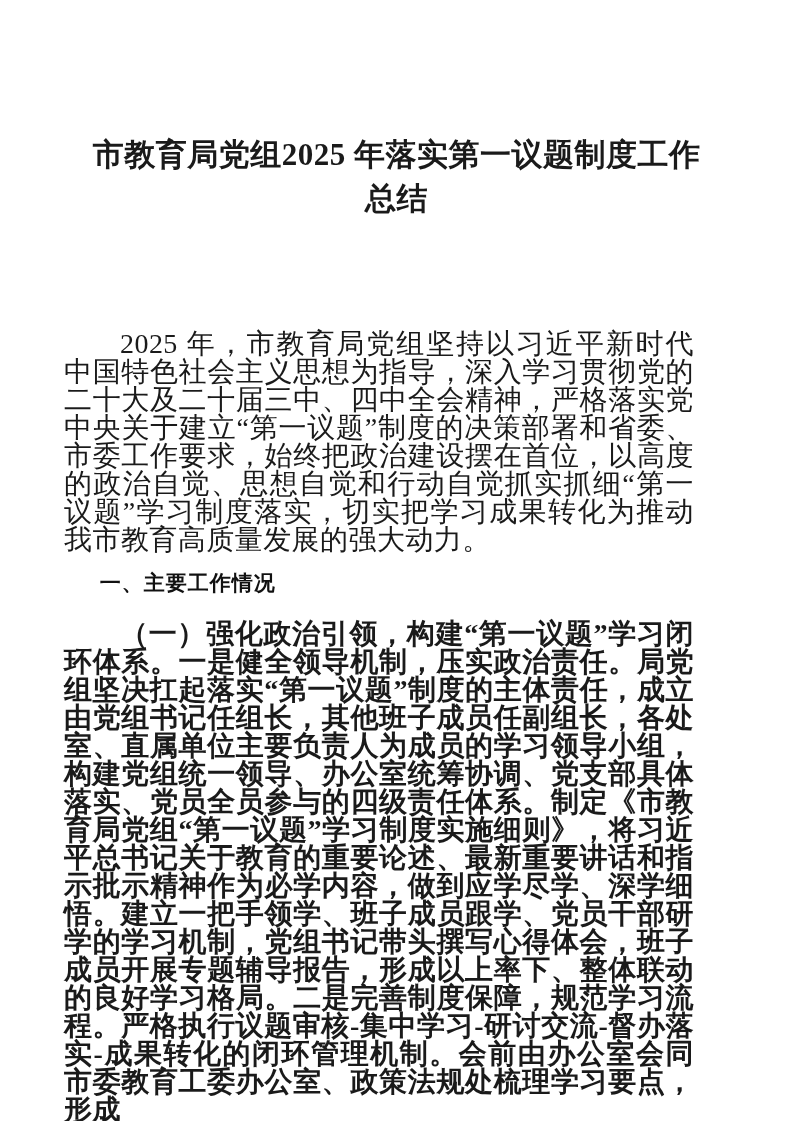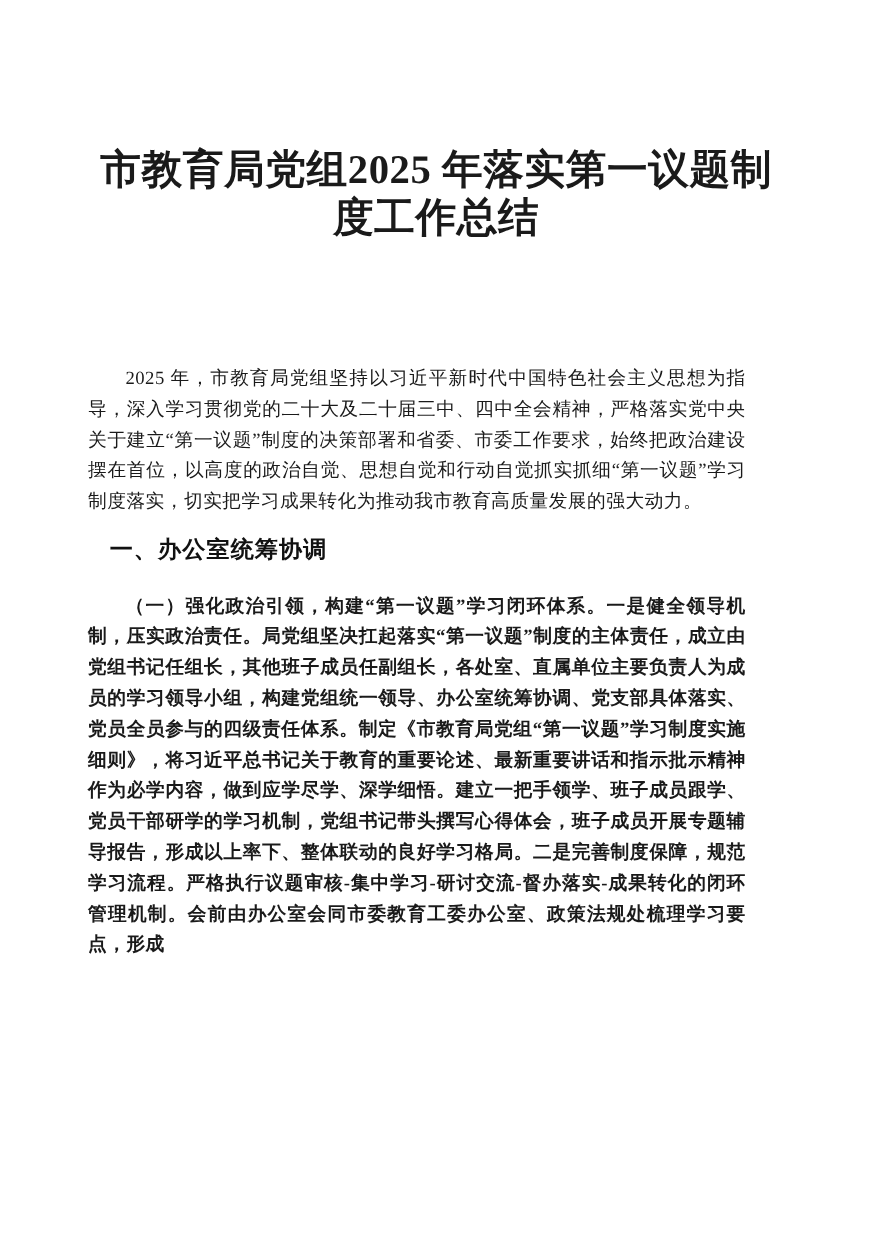--- a/index.html
+++ b/index.html
@@ -14,32 +14,32 @@
     background: #ffffff;
     overflow: hidden;
     color: #1a1a1a;
     font-family: "Liberation Serif", "DejaVu Serif", serif;
     -webkit-font-smoothing: antialiased;
   }
   .doc-title {
     max-width: 620px;
     margin: 133px auto 0 auto;
     text-align: center;
-    font-size: 37px;
+    font-size: 31px;
     line-height: 44px;
     font-weight: 700;
     letter-spacing: 0.5px;
     color: #1a1a1a;
   }
   .doc-content {
     margin: 0 99px 0 64px;
   }
   .body-para {
-    margin: 16px;
-    font-size: 17px;
+    margin: 0;
+    font-size: 28px;
     line-height: 28px;
     letter-spacing: 0.45px;
     text-align: justify;
     text-justify: inter-character;
     text-indent: 2em;
     color: #1a1a1a;
   }
   .intro-para {
     margin-top: 109px;
   }
@@ -60,17 +60,17 @@
 </style>
 </head>
 <body>
 
 <div class="page">
   <h1 class="doc-title">市教育局党组2025 年落实第一议题制度工作总结</h1>
 
   <div class="doc-content">
     <p class="body-para intro-para">2025 年，市教育局党组坚持以习近平新时代中国特色社会主义思想为指导，深入学习贯彻党的二十大及二十届三中、四中全会精神，严格落实党中央关于建立“第一议题”制度的决策部署和省委、市委工作要求，始终把政治建设摆在首位，以高度的政治自觉、思想自觉和行动自觉抓实抓细“第一议题”学习制度落实，切实把学习成果转化为推动我市教育高质量发展的强大动力。</p>
 
-    <h2 class="section-heading">一、办公室统筹协调</h2>
+    <h2 class="section-heading">一、主要工作情况</h2>
 
     <p class="body-para section-para">（一）强化政治引领，构建“第一议题”学习闭环体系。一是健全领导机制，压实政治责任。局党组坚决扛起落实“第一议题”制度的主体责任，成立由党组书记任组长，其他班子成员任副组长，各处室、直属单位主要负责人为成员的学习领导小组，构建党组统一领导、办公室统筹协调、党支部具体落实、党员全员参与的四级责任体系。制定《市教育局党组“第一议题”学习制度实施细则》，将习近平总书记关于教育的重要论述、最新重要讲话和指示批示精神作为必学内容，做到应学尽学、深学细悟。建立一把手领学、班子成员跟学、党员干部研学的学习机制，党组书记带头撰写心得体会，班子成员开展专题辅导报告，形成以上率下、整体联动的良好学习格局。二是完善制度保障，规范学习流程。严格执行议题审核-集中学习-研讨交流-督办落实-成果转化的闭环管理机制。会前由办公室会同市委教育工委办公室、政策法规处梳理学习要点，形成</p>
   </div>
 </div>
 
 </body></html>

